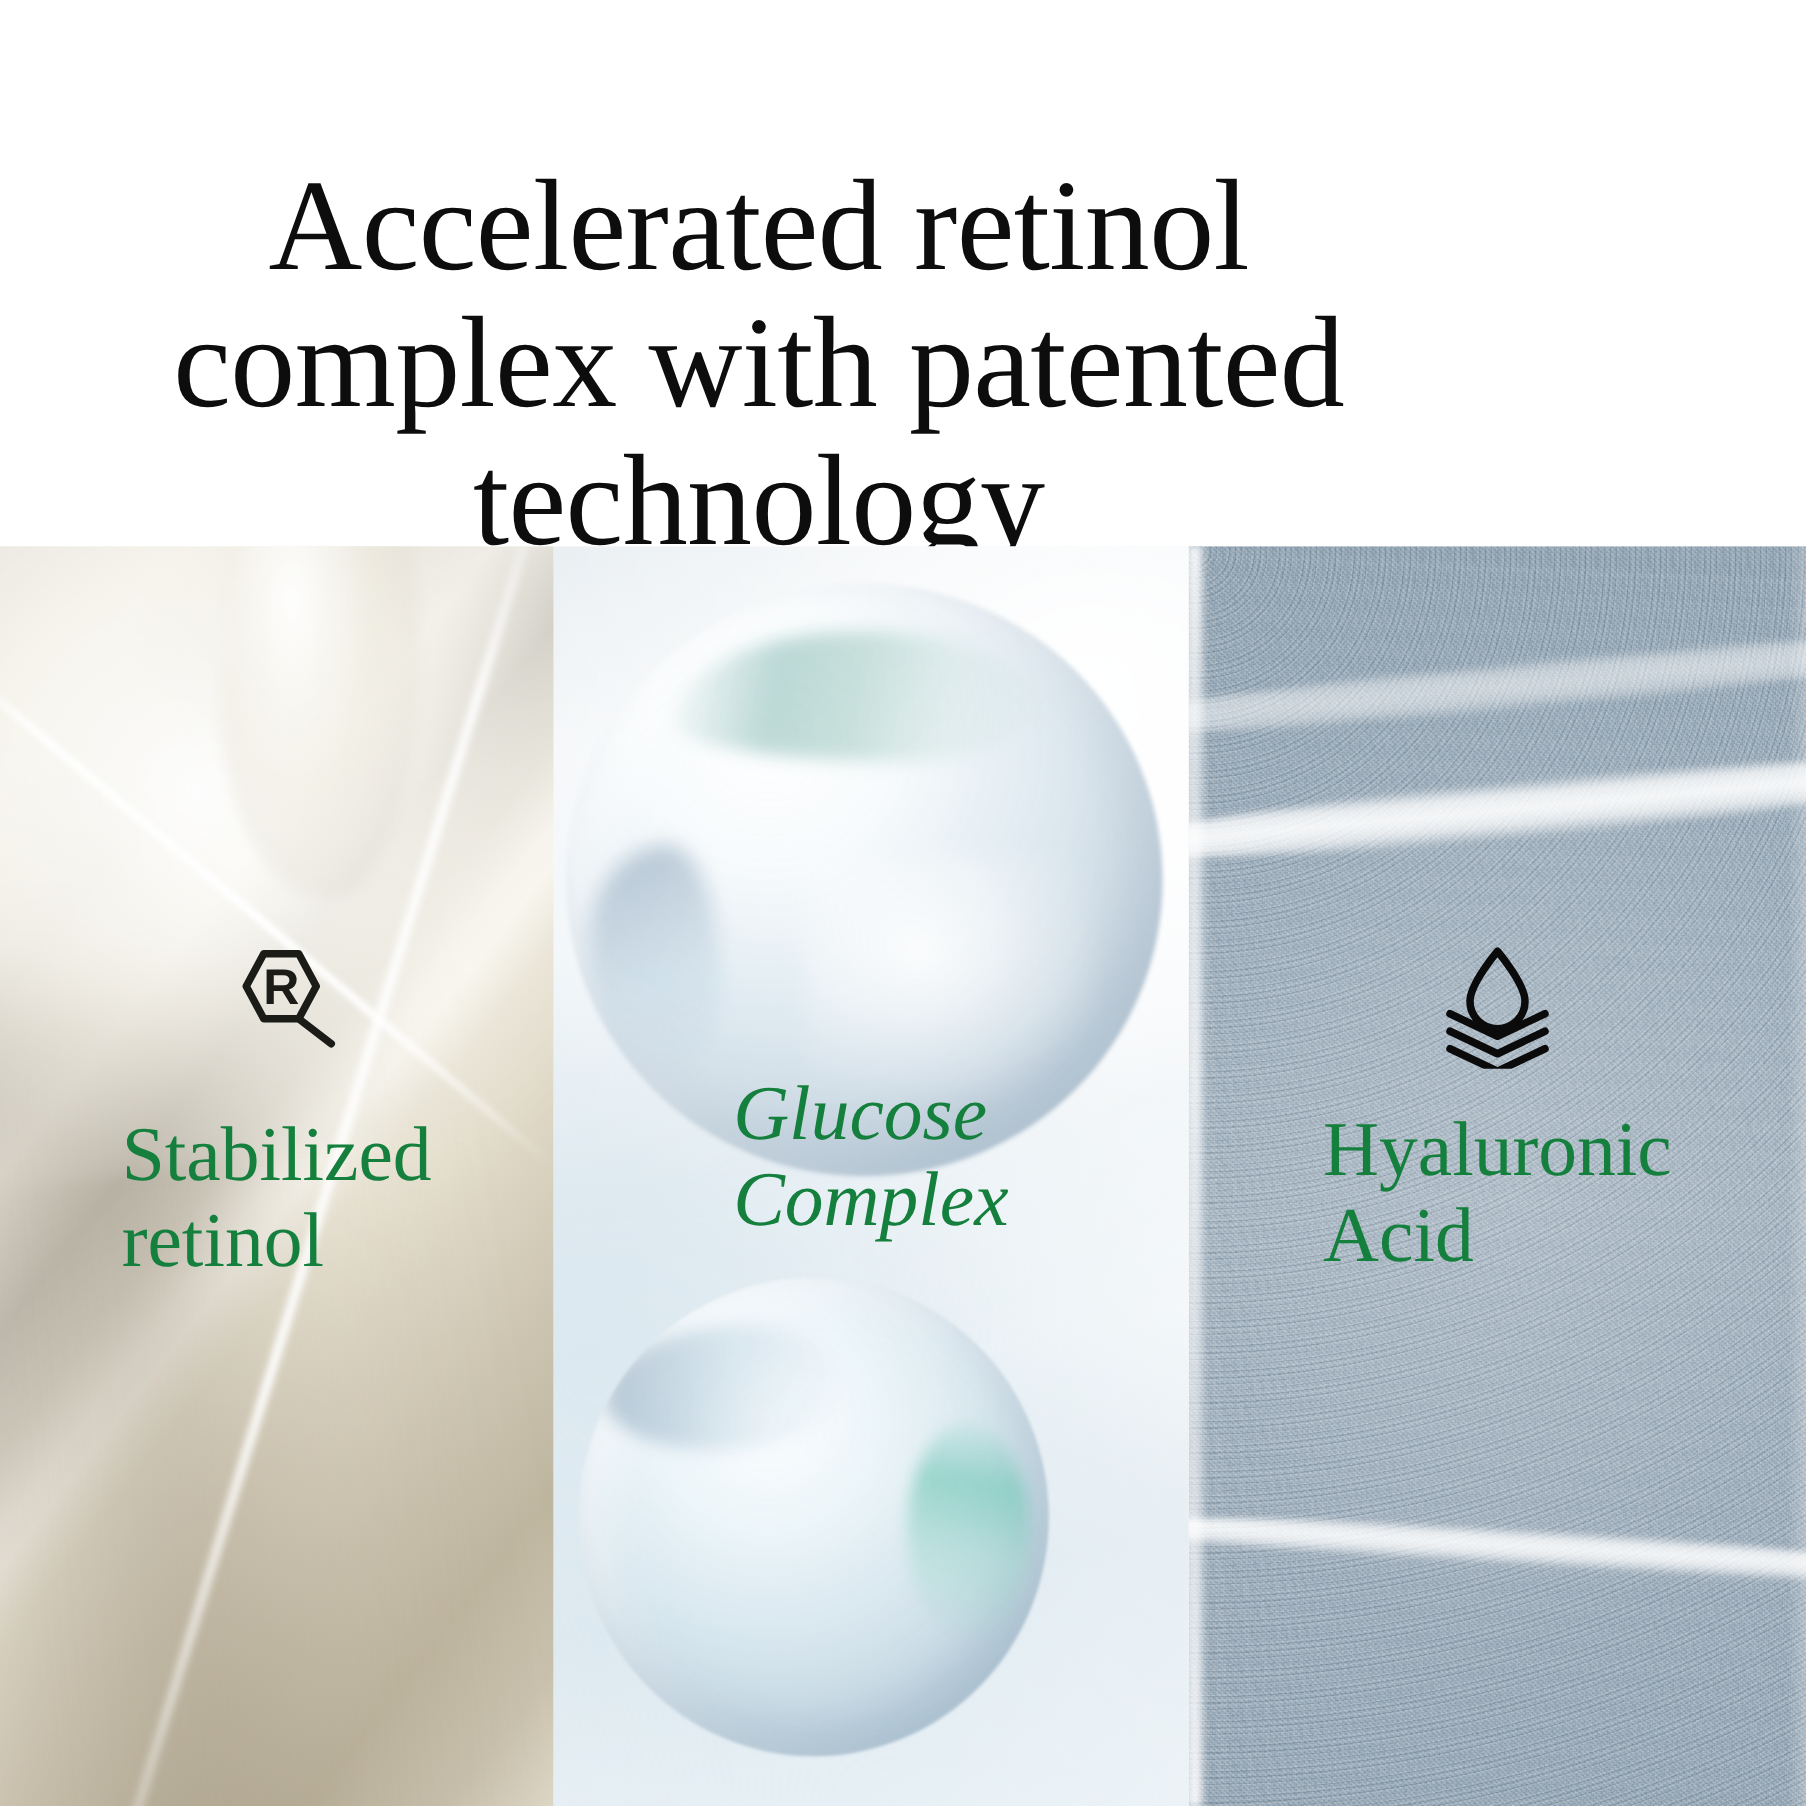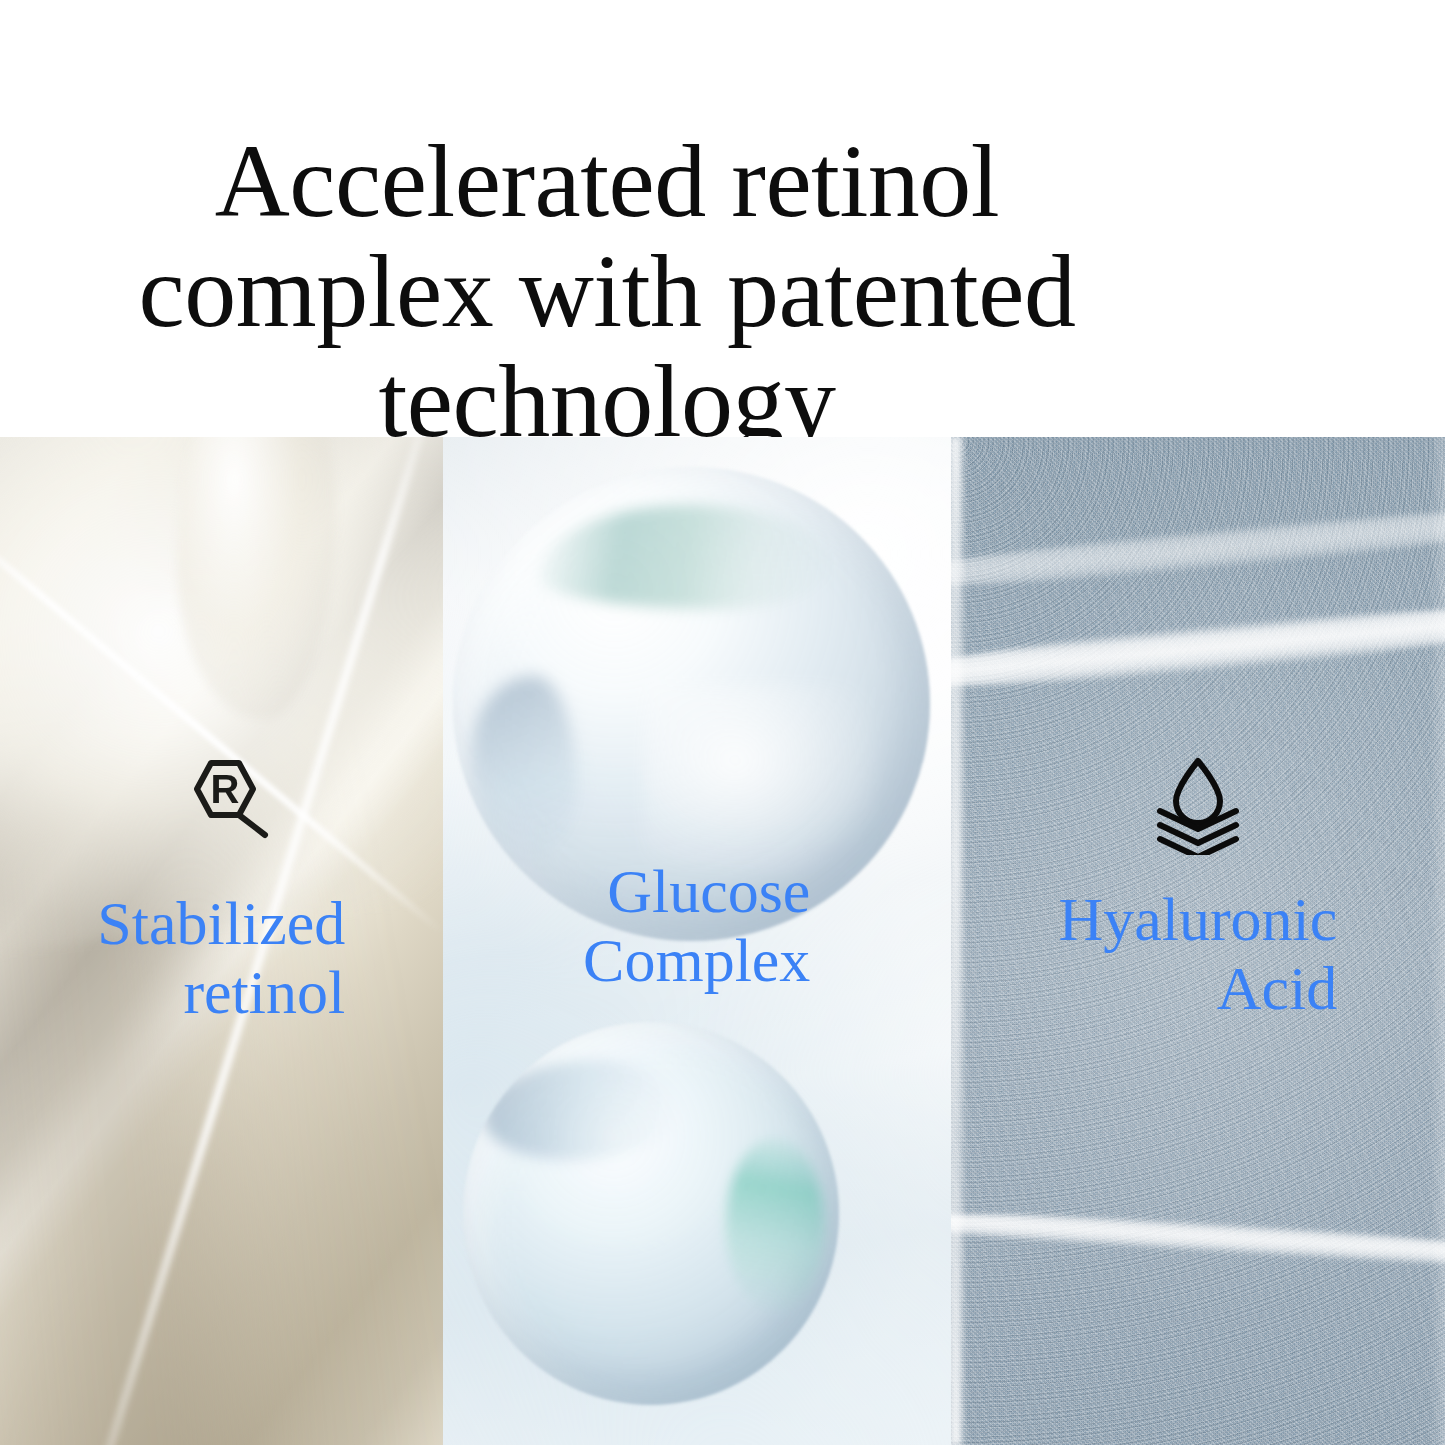--- a/index.html
+++ b/index.html
@@ -52,46 +52,46 @@
     width: 1445px;
     height: 1008px;
     display: flex;
   }
   .panel {
     position: relative;
     height: 100%;
     overflow: hidden;
   }
   .panel-1 { width: 472px; }
-  .panel-2 { width: 542px; }
+  .panel-2 { width: 542px; font-style: italic; }
   .panel-3 { width: 527px; }
 
   
   .panel-content {
     position: absolute;
     left: 0;
     right: 0;
     top: 318px;
     z-index: 8;
     display: flex;
     flex-direction: column;
     align-items: center;
   }
   .panel-2 .panel-content { top: 420px; }
 
   .panel-icon {
     display: block;
     margin-bottom: 26px;
   }
   .panel-caption {
-    text-align: right;
+    text-align: left;
     font-family: "Liberation Serif", "DejaVu Serif", serif;
     font-size: 62px;
     line-height: 1.12;
-    color: #3b82f6;
+    color: #15803d;
     font-weight: 400;
     white-space: pre-line;
     padding: 0 8px;
   }
 
   
   .art { position: absolute; inset: 0; }
   .p1-base {
     background:
       linear-gradient(128deg,

